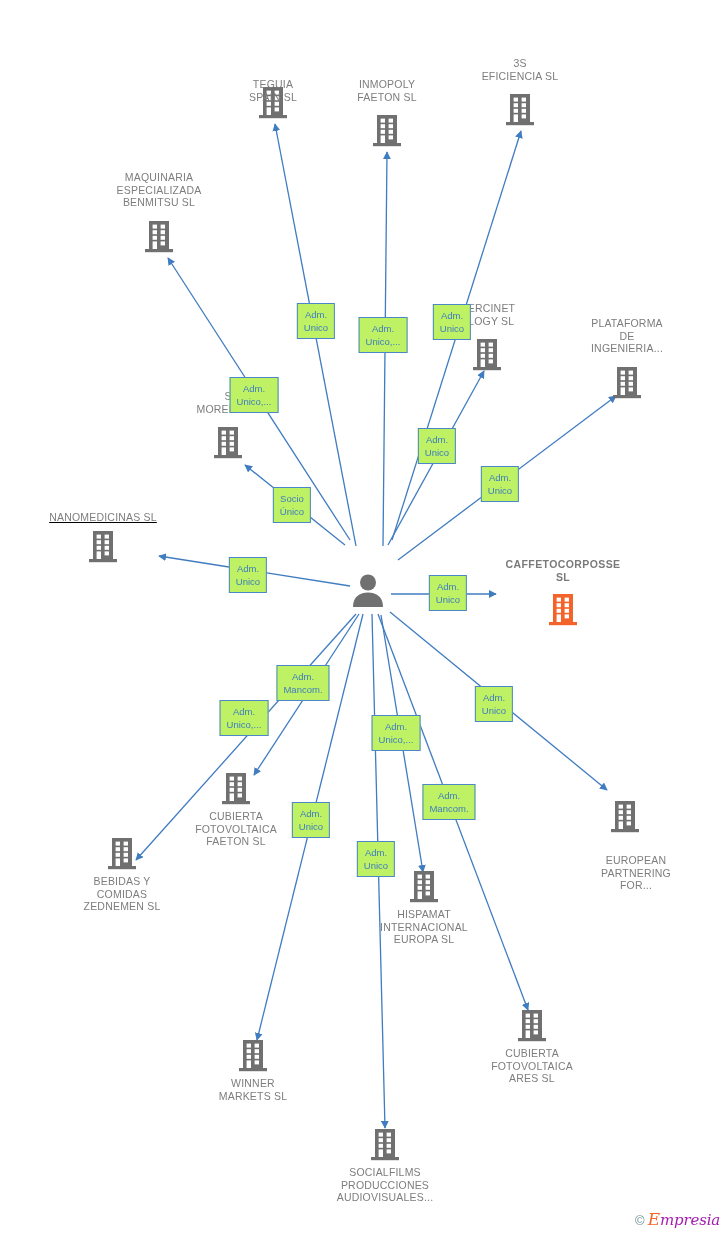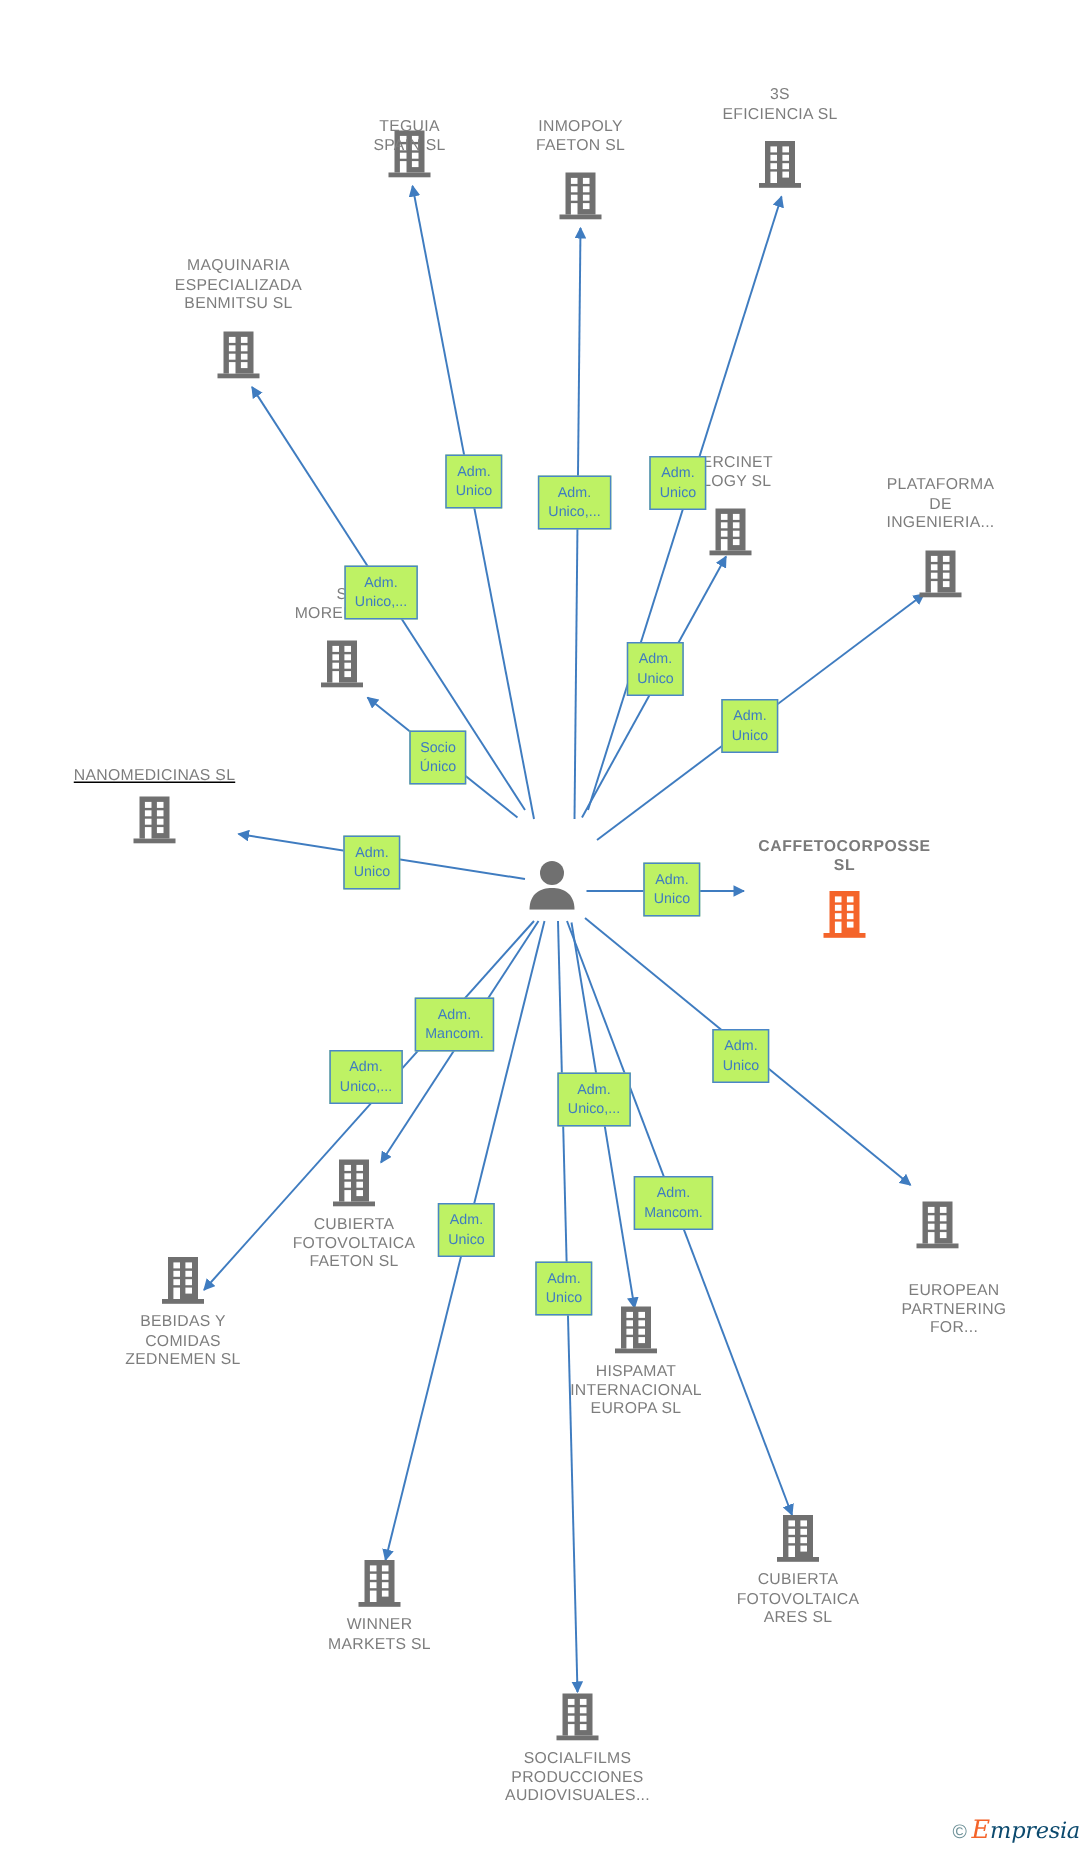--- a/index.html
+++ b/index.html
@@ -78,21 +78,21 @@
     font-size: 13px;
   }
   .wm-e {
     color: #f4642a;
     font-family: "DejaVu Serif", serif;
     font-style: italic;
     font-size: 17px;
     line-height: 14px;
   }
   .wm-rest {
-    color: #0c4a6e;
+    color: #a21caf;
     font-family: "DejaVu Serif", serif;
     font-style: italic;
     font-size: 15px;
     letter-spacing: -0.2px;
   }
 </style>
 </head>
 <body>
 
 <div id="canvas">

